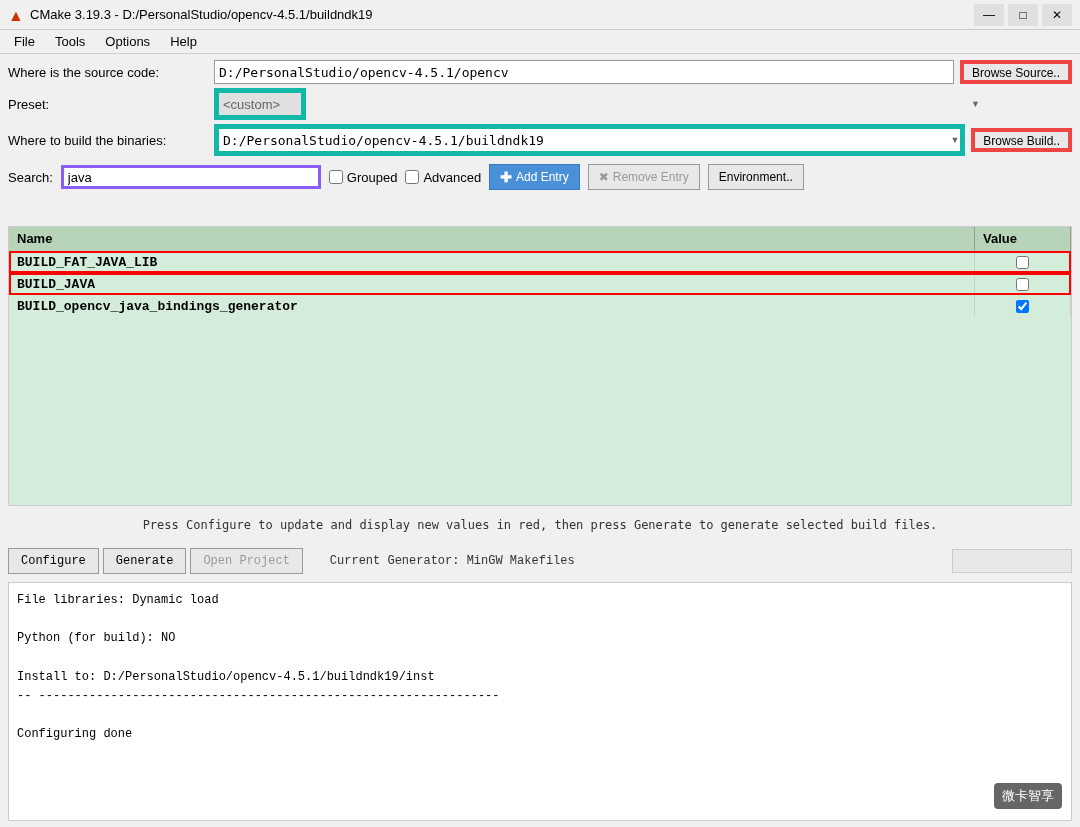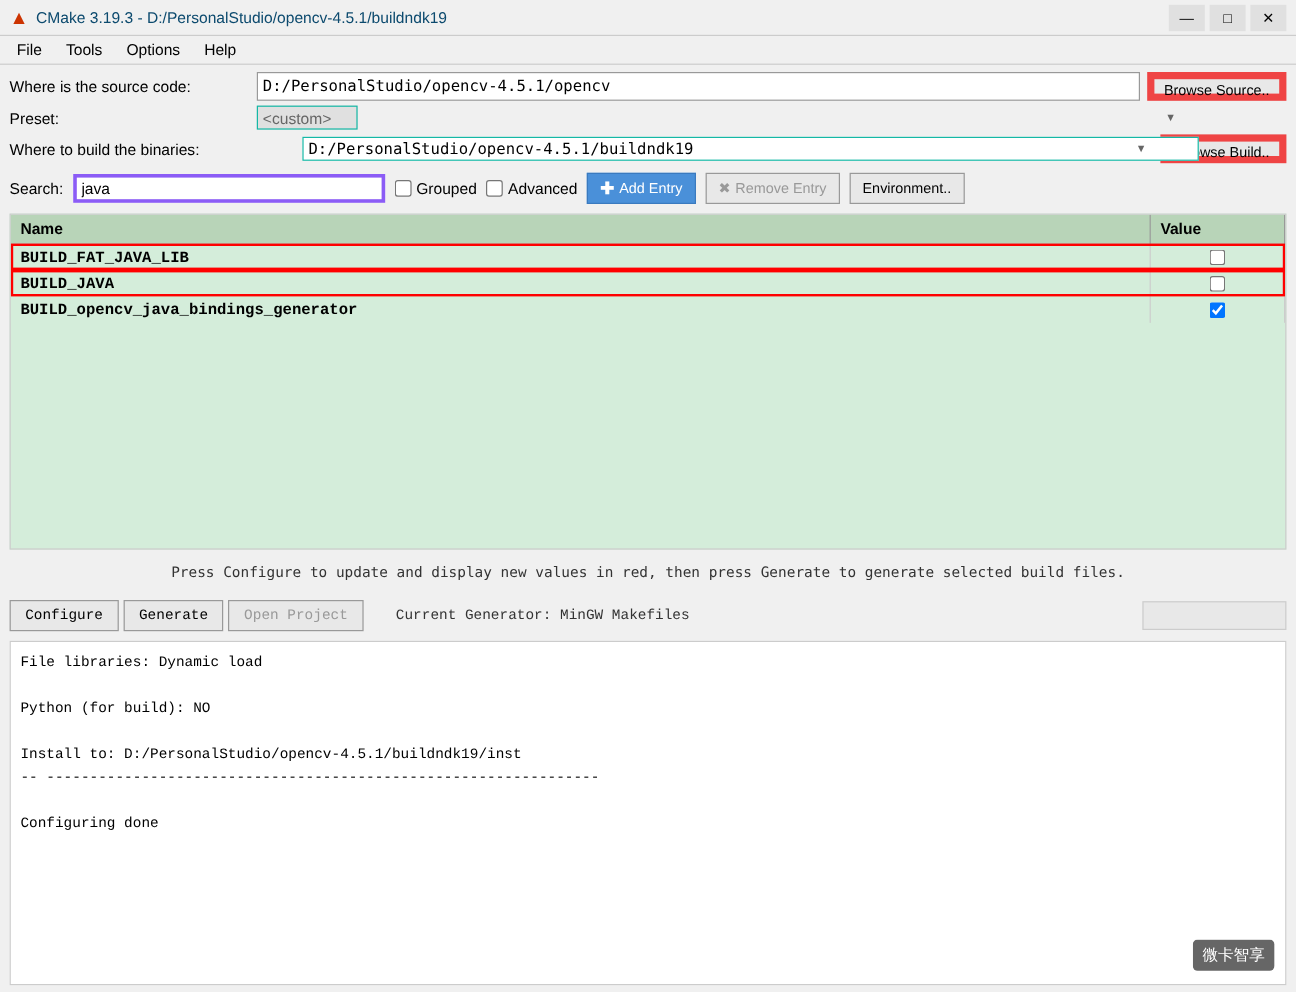--- a/index.html
+++ b/index.html
@@ -19,21 +19,21 @@
       padding: 4px 8px;
       height: 30px;
     }
     .title-bar-icon {
       width: 16px;
       height: 16px;
       margin-right: 6px;
     }
     .title-text {
       font-size: 13px;
-      color: #0c4a6e;
+      color: #000000;
       flex: 1;
     }
     .title-controls {
       display: flex;
       gap: 4px;
     }
     .title-btn {
       width: 30px;
       height: 22px;
       border: none;
@@ -72,30 +72,30 @@
       height: 24px;
       border: 1px solid #999;
       background: white;
       padding: 2px 4px;
       font-size: 13px;
       font-family: monospace;
     }
     .browse-btn {
       height: 24px;
       padding: 2px 8px;
-      border: 6px solid #ef4444;
+      border: 4px solid #ef4444;
       background: #e8e8e8;
       cursor: pointer;
       font-size: 12px;
       white-space: nowrap;
     }
     .form-select {
       flex: 1;
-      height: 20px;
-      border: 1px solid #14b8a6;
+      height: 32px;
+      border: 5px solid #14b8a6;
       background: #e0e0e0;
       padding: 2px 4px;
       font-size: 13px;
       color: #666;
       appearance: none;
       -webkit-appearance: none;
       padding-right: 20px;
     }
     .select-wrapper {
       flex: 1;
@@ -169,20 +169,21 @@
       cursor: pointer;
       font-size: 12px;
     }
     .data-table-container {
       border: 1px solid #ccc;
       background: #d4edda;
       flex: 1;
       overflow-y: auto;
       min-height: 280px;
       max-height: 320px;
+      margin-top: 28px;
     }
     .data-table {
       width: 100%;
       border-collapse: collapse;
     }
     .data-table th {
       background: #b8d4b8;
       border-bottom: 1px solid #999;
       border-right: 1px solid #999;
       padding: 2px 8px;
@@ -307,21 +308,21 @@
       <select class="form-select">
         <option>&lt;custom&gt;</option>
       </select>
     </div>
     <div style="width:80px;"></div>
   </div>
 
   <div class="form-row">
     <span class="form-label">Where to build the binaries:</span>
     <div class="select-wrapper" style="flex:1;">
-      <select class="form-select" style="background:white;color:#000;width:100%;font-family:monospace;margin-left:38px;">
+      <select class="form-select" style="background:white;color:#000;width:100%;font-family:monospace;">
         <option>D:/PersonalStudio/opencv-4.5.1/buildndk19</option>
       </select>
     </div>
     <button class="browse-btn">Browse Build..</button>
   </div>
 
   <div class="toolbar-row">
     <span class="search-label">Search:</span>
     <input class="search-input" type="text" value="java" style="">
     <label class="checkbox-label">
@@ -341,21 +342,21 @@
       <span>Remove Entry</span>
     </button>
     <button class="env-btn">Environment..</button>
   </div>
 
   <div class="data-table-container">
     <table class="data-table">
       <thead>
         <tr>
           <th>Name</th>
-          <th style="width:112px;">Value</th>
+          <th style="width:96px;">Value</th>
         </tr>
       </thead>
       <tbody>
 
         <tr style="outline:2px solid red; outline-offset:-2px;">
           <td style="font-family:'Courier New',monospace;font-weight:bold;">BUILD_FAT_JAVA_LIB</td>
           <td>
             <div class="checkbox-cell">
               <input type="checkbox" style="">
             </div>

